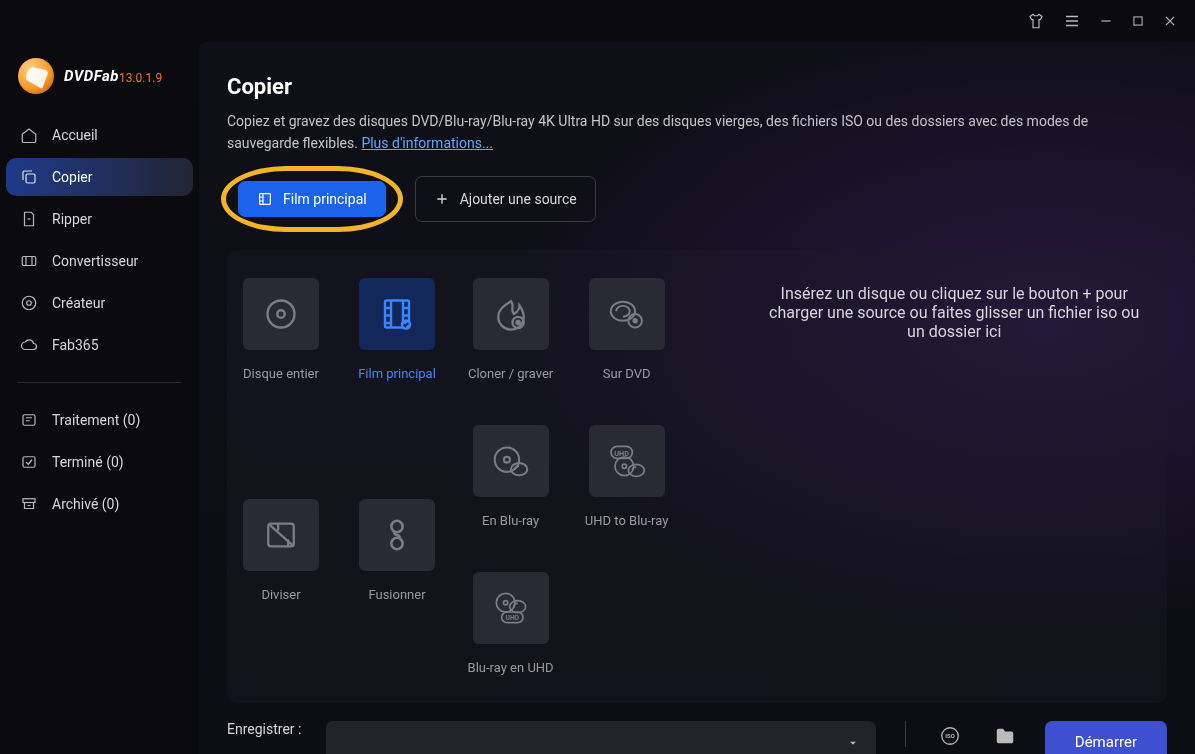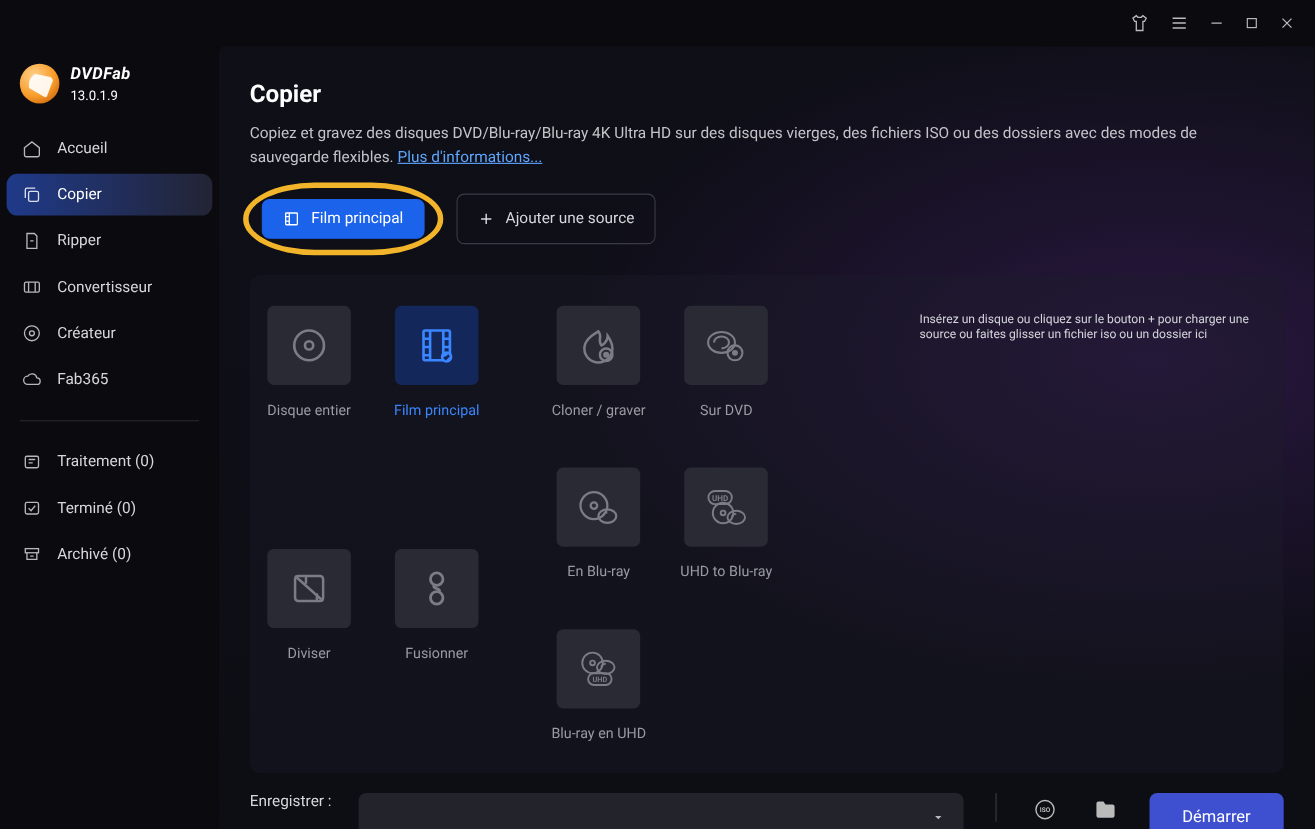--- a/index.html
+++ b/index.html
@@ -4,23 +4,23 @@
 <style>
 *{box-sizing:border-box;margin:0;padding:0;font-family:-apple-system,BlinkMacSystemFont,"Segoe UI",Roboto,Arial,sans-serif}
 body{background:#0a0a0f;color:#fff;width:1195px;height:754px;overflow:hidden;display:flex;flex-direction:column}
 .titlebar{height:42px;display:flex;justify-content:flex-end;align-items:center;padding:0 18px;gap:18px}
 .titlebar .tb-ico{color:#bbb;cursor:pointer;display:flex;align-items:center}
 .app{display:flex;flex:1;overflow:hidden}
 .sidebar{width:199px;background:#0a0a0f;padding-top:6px;display:flex;flex-direction:column}
 .brand{display:flex;align-items:center;gap:10px;padding:10px 18px 18px}
 .brand-logo{width:36px;height:36px;border-radius:50%;background:radial-gradient(circle at 35% 30%,#ffd089 0%,#f79b2a 55%,#b84e00 100%);position:relative;overflow:hidden}
 .brand-logo::after{content:"";position:absolute;inset:8px 5px 5px 8px;background:#fff;border-radius:50%;clip-path:polygon(0 0,100% 20%,70% 100%,0 60%);opacity:.9}
-.brand-txt{display:flex;flex-direction:column}
+.brand-txt{display:flex;}
 .brand-name{font-weight:700;font-style:italic;font-size:15px;letter-spacing:.5px}
-.brand-ver{font-size:12px;color:#ffffff;margin-top:4px}
+.brand-ver{font-size:12px;color:#f97316;margin-top:4px}
 .nav{display:flex;flex-direction:column;gap:4px;padding:4px 6px}
 .nav-item{display:flex;align-items:center;gap:14px;padding:10px 14px;border-radius:10px;color:#d6d6dc;cursor:pointer;font-size:14px}
 .nav-item.active{background:linear-gradient(90deg,#1f3a8a 0%,#232434 100%);color:#fff}
 .nav-ico{width:18px;height:18px;opacity:.85;display:flex;align-items:center;justify-content:center}
 .nav-div{height:1px;background:#2a2a32;margin:14px 18px}
 .main{flex:1;background:radial-gradient(ellipse 900px 500px at 85% 40%,rgba(90,40,140,.35),transparent 60%),linear-gradient(#0f0f18, #0d0d14);border-top-left-radius:6px;display:flex;flex-direction:column;padding:0;overflow:hidden}
 .content{padding:32px 28px 0;flex:1;display:flex;flex-direction:column}
 h1{font-size:22px;font-weight:700;margin-bottom:12px}
 .desc{color:#c3c3c8;font-size:14px;line-height:1.55;max-width:900px}
 .desc a{color:#5ea6ff;text-decoration:underline}
@@ -29,21 +29,21 @@
 .btn{display:flex;align-items:center;gap:10px;border:1px solid #3a3a44;background:transparent;color:#d6d6dc;padding:9px 18px;border-radius:7px;cursor:pointer;font-size:14px}
 .btn.primary{background:#1b63ea;border-color:#1b63ea;color:#fff}
 .btn .bico{display:flex}
 .modes{background:rgba(30,28,42,.35);border-radius:10px;margin-top:28px;padding:28px 18px;display:flex;flex-direction:row;gap:30px}
 .mode-grid{display:flex;gap:44px;flex-wrap:wrap}
 .mode{display:flex;flex-direction:column;align-items:center;gap:16px;cursor:pointer;width:72px}
 .mode-ico{width:76px;height:72px;background:#2a2a34;border-radius:6px;display:flex;align-items:center;justify-content:center;color:#7c7c86}
 .mode.selected .mode-ico{background:#13275a;color:#3a86ff}
 .mode-lbl{font-size:13px;color:#9a9aa2;white-space:nowrap}
 .mode.selected .mode-lbl{color:#3a86ff}
-.hint{color:#d6d6dc;font-size:11px;margin-top:6px;padding-bottom:6px}
+.hint{color:#d6d6dc;font-size:16px;text-align:center;margin-top:6px;padding-bottom:6px}
 .footer{display:flex;align-items:flex-start;padding:18px 28px 26px;gap:25px}
 .footer-lbl{color:#d6d6dc;font-size:14px}
 .dest{flex:1;background:#23232c;border-radius:7px;height:44px;display:flex;align-items:center;justify-content:flex-end;padding:0 16px;color:#bbb}
 .fsep{width:1px;height:26px;background:#3a3a44;margin:0 4px}
 .fico{width:30px;height:30px;display:flex;align-items:center;justify-content:center;color:#bbb;cursor:pointer}
 .start{background:#3e4fcf;color:#fff;border:none;padding:12px 30px;border-radius:7px;font-size:15px;cursor:pointer}
 svg{display:block}
 </style>
 </head>
 <body>

